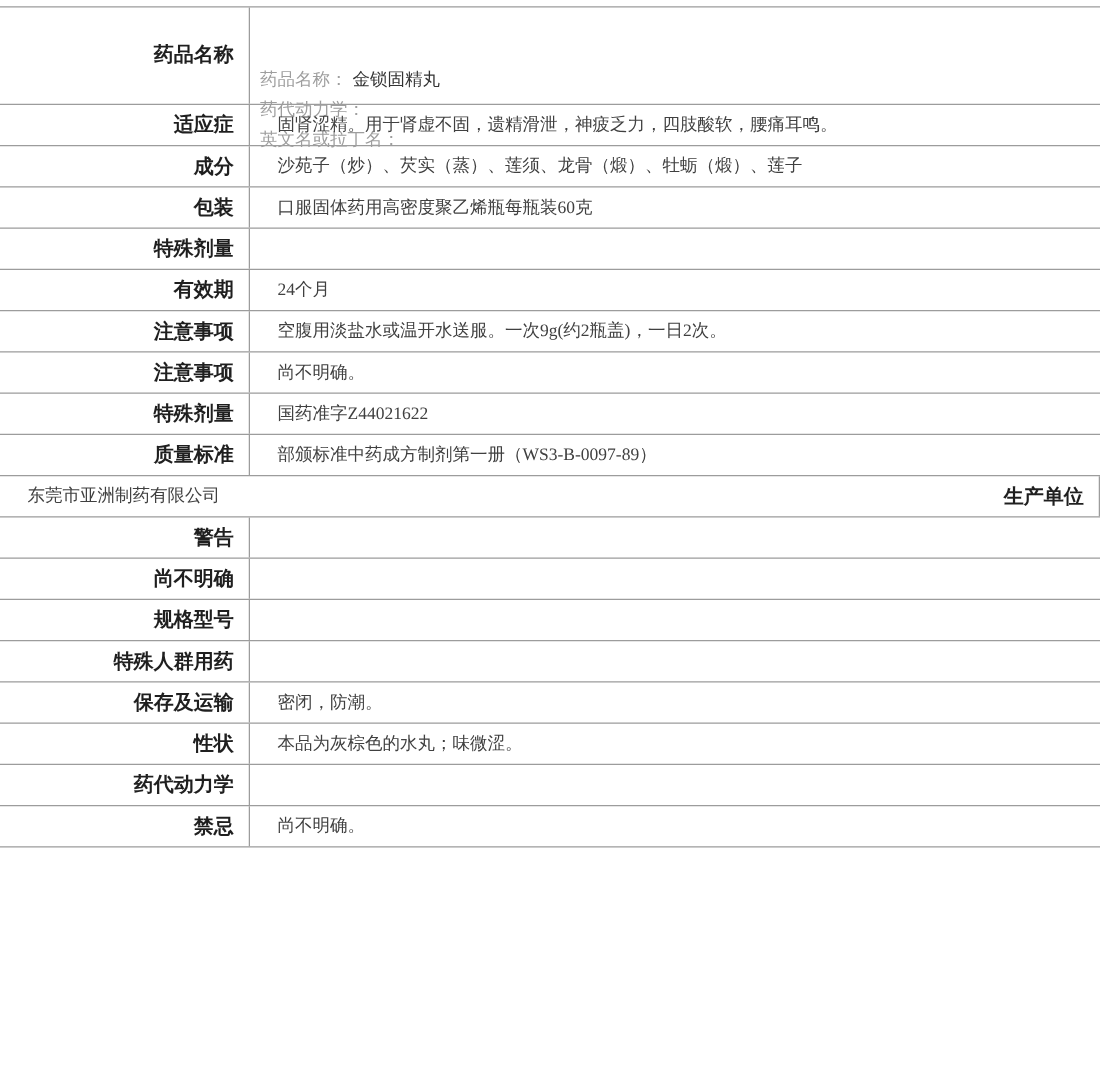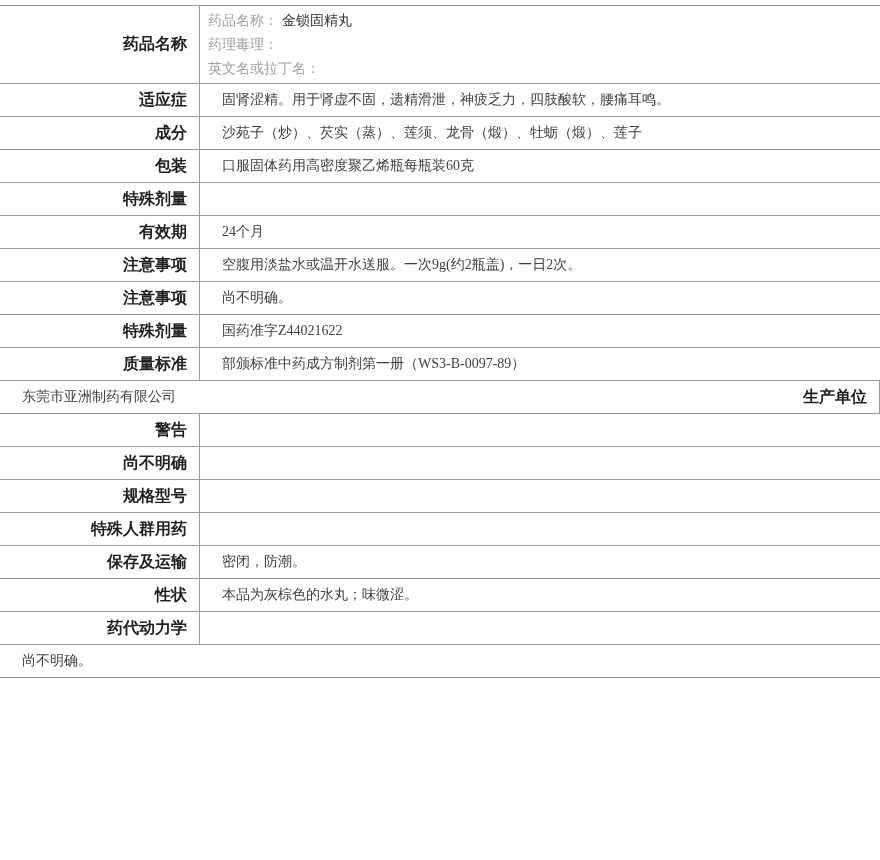--- a/index.html
+++ b/index.html
@@ -52,36 +52,37 @@
     color:var(--value);
     white-space:nowrap;
     overflow:hidden;
   }
   .cell.value.namecell{
     flex-direction:column;
     align-items:flex-start;
     justify-content:center;
     padding-left:8px;
     line-height:24px;
+    margin-top:44px;
   }
   .nameline{font-size:14px;}
   .muted{color:var(--muted);}
   .dark{color:var(--drugname);margin-left:4px;}
 </style>
 </head>
 <body style="background: rgb(255, 255, 255);">
 
 <div class="drug-table" id="drug-table">
   <div class="row tall">
     <div class="cell label">药品名称</div>
     <div class="cell value namecell">
       <div class="nameline">
         <span class="muted">药品名称：</span><span class="dark">金锁固精丸</span>
       </div>
-      <div class="nameline muted">药理毒理：</div>
+      <div class="nameline muted">药代动力学：</div>
       <div class="nameline muted">英文名或拉丁名：</div>
     </div>
   </div>
 
   <div class="row">
     <div class="cell label">适应症</div>
     <div class="cell value">固肾涩精。用于肾虚不固，遗精滑泄，神疲乏力，四肢酸软，腰痛耳鸣。</div>
   </div>
 
   <div class="row">
@@ -159,15 +160,16 @@
     <div class="cell label">性状</div>
     <div class="cell value">本品为灰棕色的水丸；味微涩。</div>
   </div>
 
   <div class="row">
     <div class="cell label">药代动力学</div>
     <div class="cell value"></div>
   </div>
 
   <div class="row">
+    <div class="cell label">禁忌</div>
     <div class="cell value">尚不明确。</div>
   </div>
 </div>
 
 </body></html>

